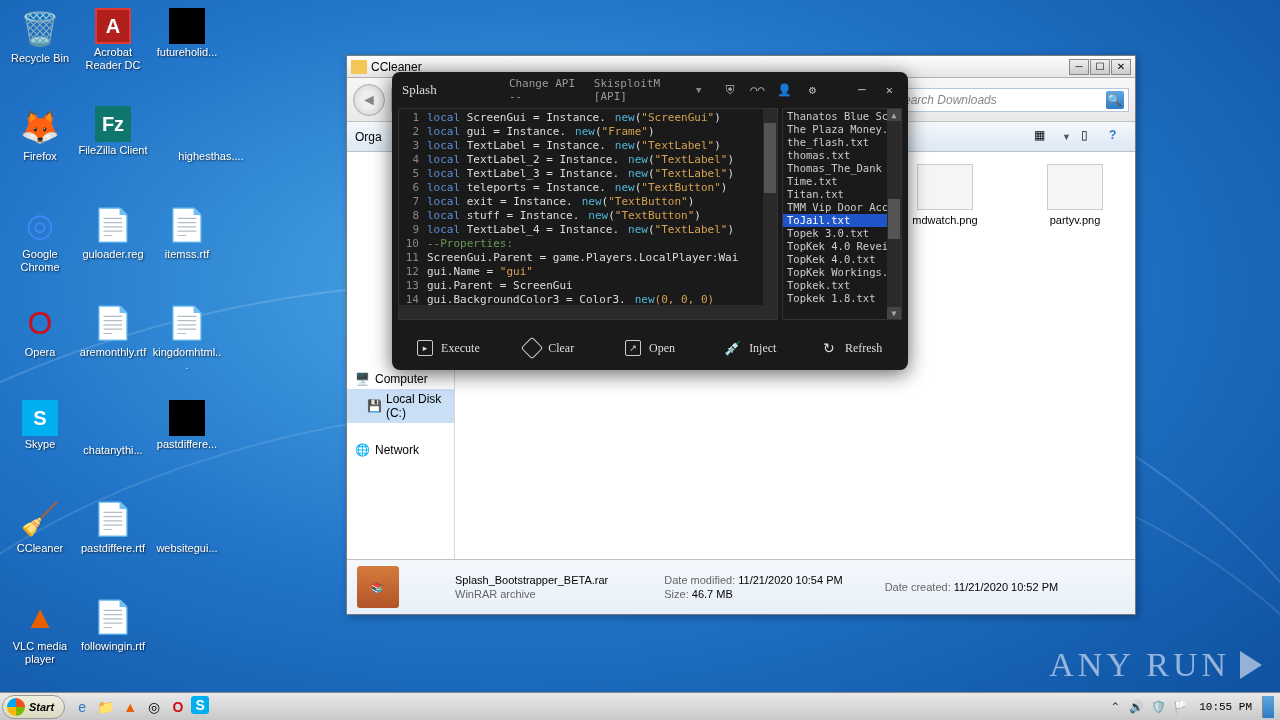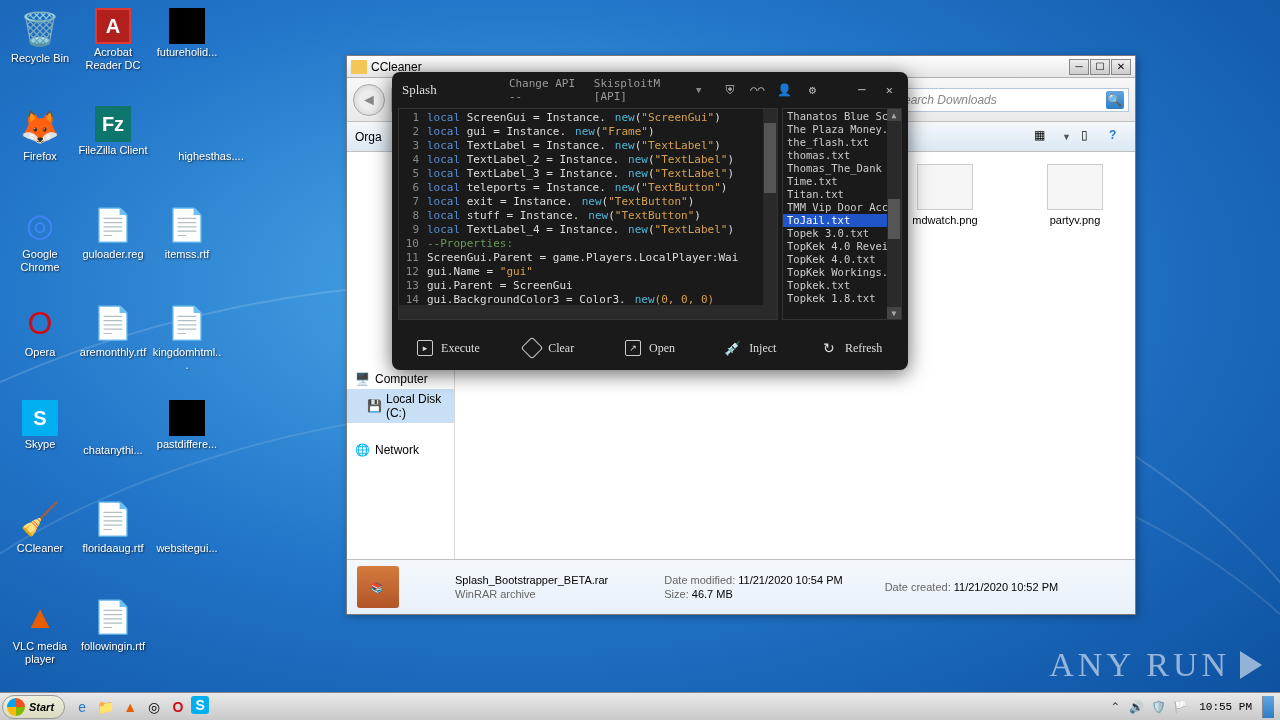--- a/index.html
+++ b/index.html
@@ -147,21 +147,21 @@
     <div class="desktop-icon" style="left: 152px; top: 400px;">
       <div class="ico" style="background: rgb(0, 0, 0); width: 36px; height: 36px; color: white; font-size: 20px; font-weight: bold;"></div>
       <div class="lbl">pastdiffere...</div>
     </div>
     <div class="desktop-icon" style="left: 5px; top: 498px;">
       <div class="ico" style="color: rgb(221, 51, 34);">🧹</div>
       <div class="lbl">CCleaner</div>
     </div>
     <div class="desktop-icon" style="left: 78px; top: 498px;">
       <div class="ico">📄</div>
-      <div class="lbl">floridaaug.rtf</div>
+      <div class="lbl">pastdiffere.rtf</div>
     </div>
     <div class="desktop-icon" style="left: 152px; top: 498px;">
       <div class="ico"></div>
       <div class="lbl">websitegui...</div>
     </div>
     <div class="desktop-icon" style="left: 5px; top: 596px;">
       <div class="ico" style="color: rgb(232, 94, 0);">▲</div>
       <div class="lbl">VLC media player</div>
     </div>
     <div class="desktop-icon" style="left: 78px; top: 596px;">

